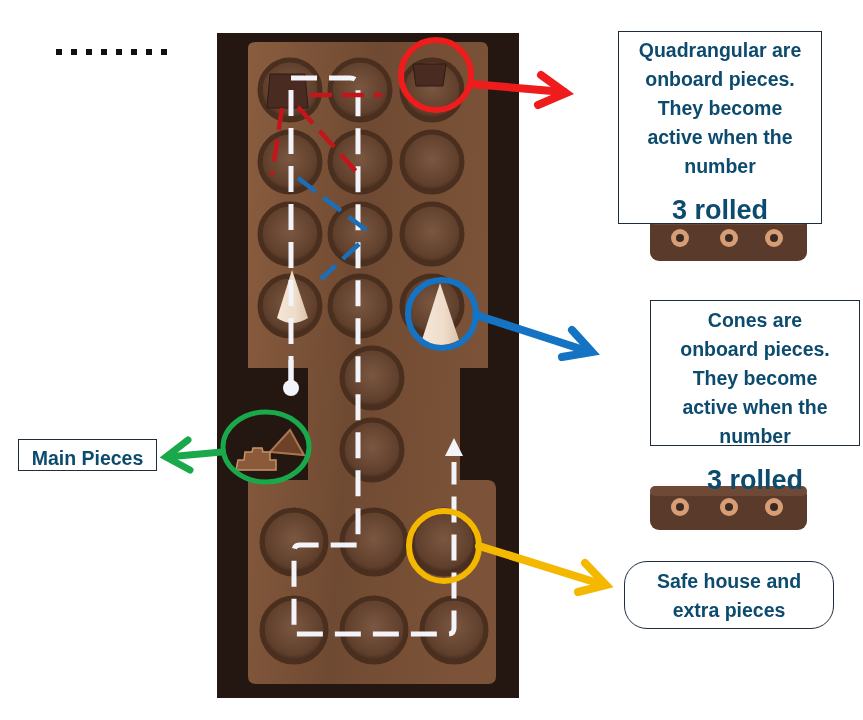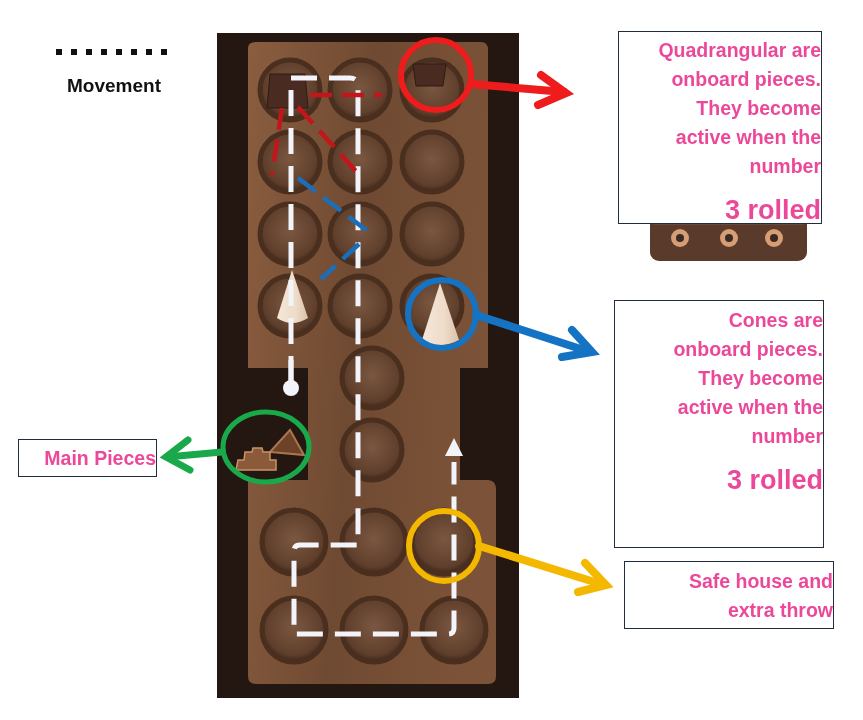--- a/index.html
+++ b/index.html
@@ -3,47 +3,46 @@
 <meta charset="utf-8">
 <style>
   html, body { margin: 0; padding: 0; background: #ffffff; }
   body { width: 863px; height: 720px; position: relative; overflow: hidden;
          font-family: "Liberation Sans", "DejaVu Sans", sans-serif; }
   .abs { position: absolute; }
   .legend-text { left: 40px; top: 72px; width: 148px; text-align: center;
                  font-weight: bold; font-size: 19px; line-height: 28px; color: #111; }
   .legend-dots { left: 56px; top: 49px; display: flex; gap: 9px; }
   .legend-dots span { width: 6px; height: 6px; background: #111; display: block; }
-  .info-box { border: 1.5px solid #1f2d3d; background: #fff; text-align: right;
-              font-weight: bold; color: #ec4899; box-sizing: border-box; }
+  .info-box { border: 1.5px solid #1f2d3d; background: #fff; text-align: center;
+              font-weight: bold; color: #0c4a6e; box-sizing: border-box; }
   .info-box .body { font-size: 19.5px; line-height: 29px; }
   .info-box .big { font-size: 27px; line-height: 34px; margin-top: 12px; }
   #box-quad { left: 618px; top: 31px; width: 204px; height: 193px; padding-top: 4px; }
-  #box-cone { left: 614px; top: 300px; width: 210px; height: 248px; padding-top: 5px; }
-  #box-safe { left: 624px; top: 561px; width: 210px; height: 68px; padding-top: 5px; }
+  #box-cone { left: 650px; top: 300px; width: 210px; height: 146px; padding-top: 5px; }
+  #box-safe { left: 624px; top: 561px; width: 210px; height: 68px; padding-top: 5px; border-radius: 23px; }
   #box-safe .body { font-size: 19.5px; line-height: 29px; }
-  #box-main { left: 18px; top: 439px; width: 139px; height: 38px; line-height: 37px; font-size: 19.5px; }
+  #box-main { left: 18px; top: 439px; width: 139px; height: 32px; line-height: 37px; font-size: 19.5px; }
   .board-wrap { left: 217px; top: 33px; width: 302px; height: 665px; background: #241712; }
   svg { position: absolute; left: 0; top: 0; }
 </style>
 </head>
 <body>
 
 <div class="abs legend-dots">
   <span></span>
     <span></span>
     <span></span>
     <span></span>
     <span></span>
     <span></span>
     <span></span>
     <span></span>
 </div>
 <div class="abs legend-text">
-  <div>Movement</div>
 </div>
 
 <div class="abs board-wrap"></div>
 
 <svg width="863" height="720" viewBox="0 0 863 720">
   <defs>
     <linearGradient id="wood" x1="0" y1="0" x2="1" y2="0.2">
       <stop offset="0" stop-color="#8a5d3f"></stop>
       <stop offset="0.5" stop-color="#6f4a32"></stop>
       <stop offset="1" stop-color="#7c5338"></stop>
@@ -184,17 +183,17 @@
     <div>They become</div>
     <div>active when the</div>
     <div>number</div>
   </div>
   <div class="big">3 rolled</div>
 </div>
 
 <div class="abs info-box" id="box-safe">
   <div class="body">
     <div>Safe house and</div>
-    <div>extra throw</div>
+    <div>extra pieces</div>
   </div>
 </div>
 
 <div class="abs info-box" id="box-main">Main Pieces</div>
 
 </body></html>

